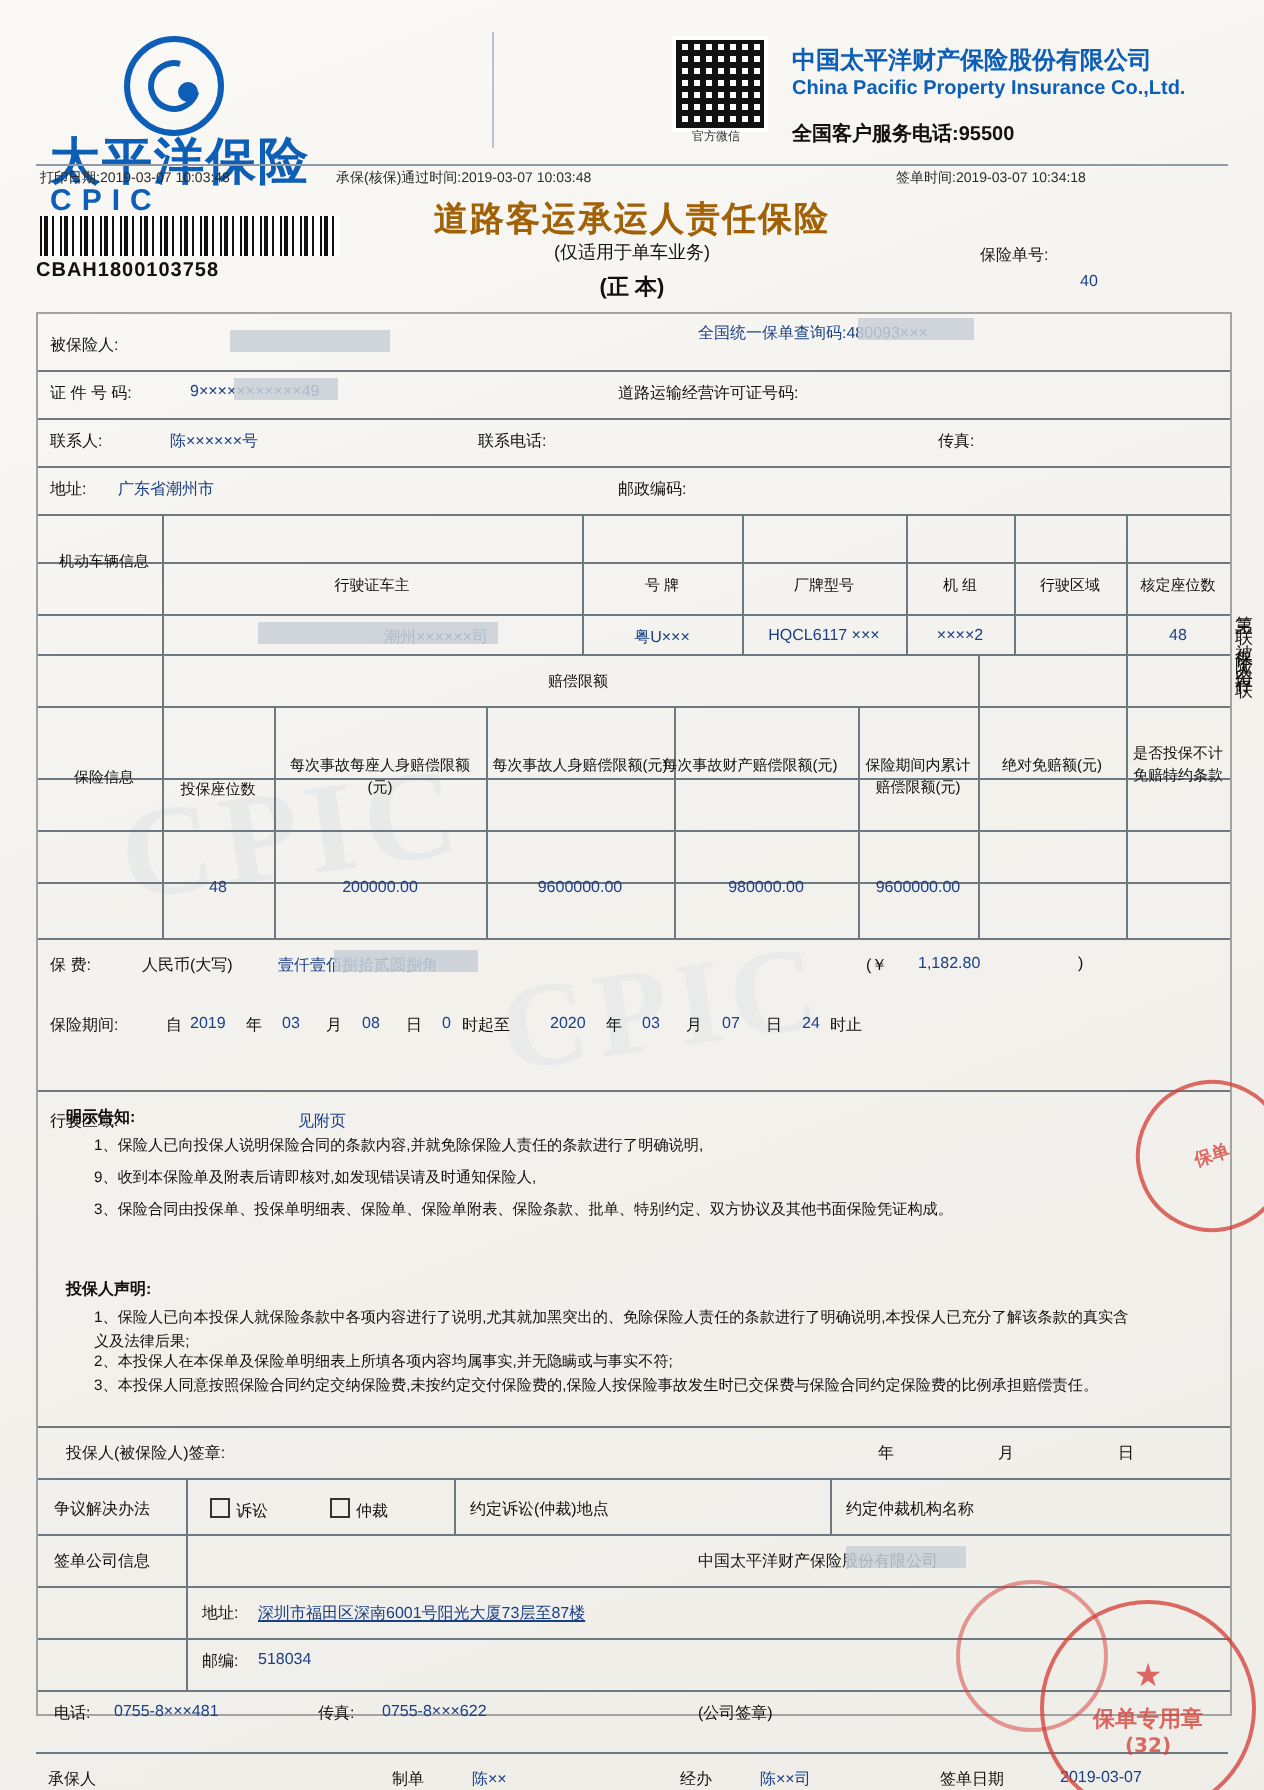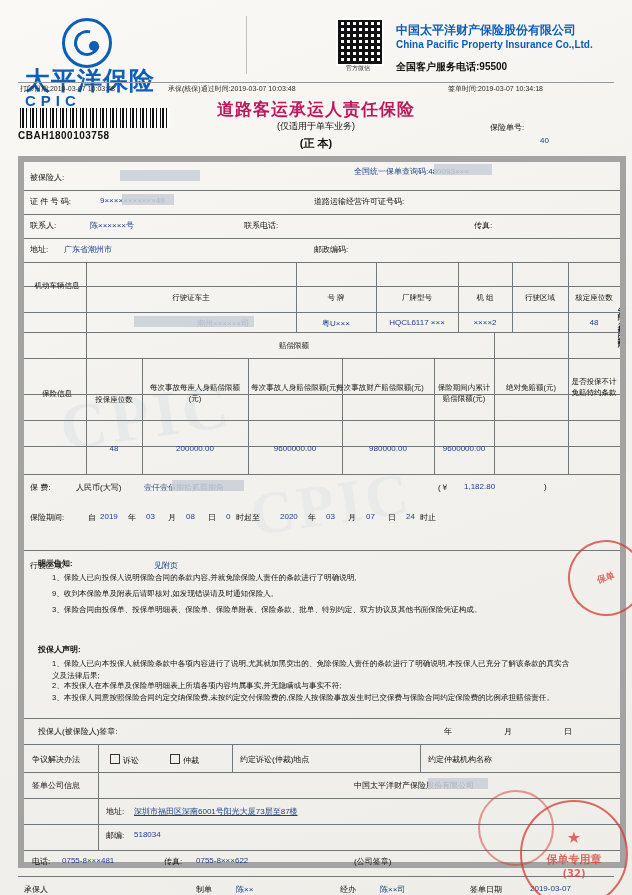--- a/index.html
+++ b/index.html
@@ -67,34 +67,34 @@
 
   
   .printrow{position:absolute;left:18px;top:84px;width:596px;height:12px;font-size:7px;color:#2b2b2b;}
   .printrow span{position:absolute;white-space:nowrap;}
   .p1{left:2px;}
   .p2{left:150px;}
   .p3{left:430px;}
 
   
   .title{position:absolute;left:0;top:98px;width:632px;text-align:center;
-    font-family:"DejaVu Sans",sans-serif;font-size:17px;font-weight:bold;color:#be185d;letter-spacing:1px;}
+    font-family:"DejaVu Sans",sans-serif;font-size:17px;font-weight:bold;color:#a16207;letter-spacing:1px;}
   .subtitle{position:absolute;left:0;top:120px;width:632px;text-align:center;font-size:9px;color:#111;}
   .subtitle2{position:absolute;left:0;top:136px;width:632px;text-align:center;font-size:11px;font-weight:bold;color:#111;}
 
   
   .barcode{position:absolute;left:20px;top:108px;width:150px;height:20px;
     background:repeating-linear-gradient(90deg,#111 0 1px,#fff 1px 2px,#111 2px 4px,#fff 4px 6px,#111 6px 7px,#fff 7px 10px);}
   .barcode-no{position:absolute;left:18px;top:130px;font-size:10px;font-weight:bold;letter-spacing:.5px;color:#111;}
 
   .polno-label{position:absolute;left:490px;top:122px;font-size:8px;color:#111;}
   .polno-val{position:absolute;left:540px;top:136px;font-size:8px;color:#1b3f86;}
 
   
-  .box{position:absolute;left:18px;top:156px;width:596px;height:700px;border:6px solid #a3a3a3;}
+  .box{position:absolute;left:18px;top:156px;width:596px;height:700px;border:1px solid #a3a3a3;}
   .ln{position:absolute;background:#6d7880;}
   .h{height:1px;}
   .v{width:1px;}
 
   .lbl{position:absolute;font-size:8px;color:#111;white-space:nowrap;}
   .val{position:absolute;font-size:8px;color:#1b3f86;white-space:nowrap;}
   .valc{position:absolute;font-size:8px;color:#1b3f86;text-align:center;}
   .redact{position:absolute;background:#c8cfd6;opacity:.85;}
 
   .para{position:absolute;font-size:7.6px;color:#111;line-height:12px;}

